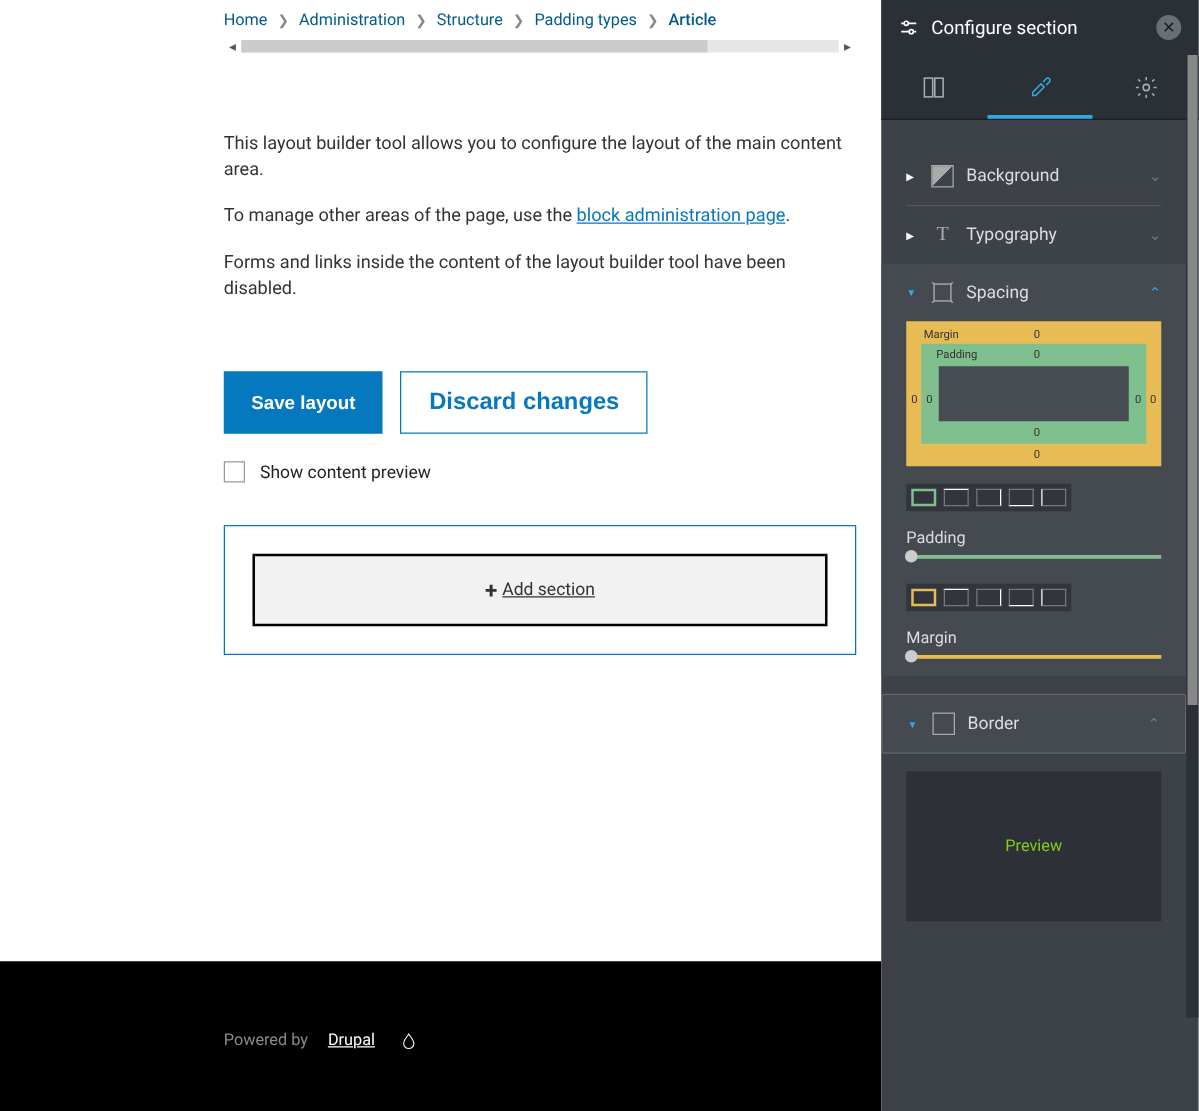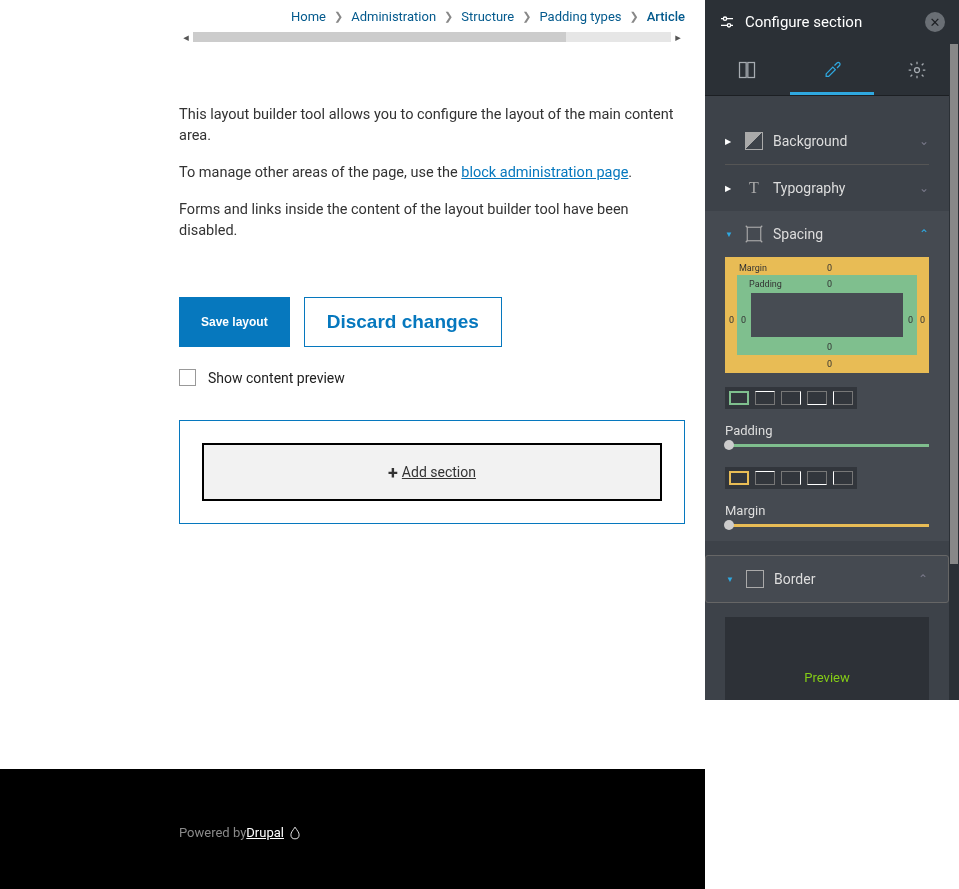--- a/index.html
+++ b/index.html
@@ -7,57 +7,57 @@
 
 .menu-toggle { position: absolute; top: 0; left: 0; width: 60px; height: 78px; background: #0695d6; display: flex; align-items: center; justify-content: center; cursor: pointer; }
 .menu-toggle .burger { width: 24px; height: 17px; display: flex; flex-direction: column; justify-content: space-between; }
 .menu-toggle .burger span { display: block; height: 3px; background: #fff; border-radius: 1px; }
 
 .home-icon-rail { position: absolute; top: 78px; left: 26px; color: #aaa; font-size: 12px; }
 
 .main { position: absolute; left: 0; top: 0; width: 705px; height: 769px; background: #fff; overflow: hidden; }
 .content-wrap { margin-left: 179px; margin-right: 20px; }
 
-.breadcrumb { padding-top: 9px; font-size: 13px; display: flex; align-items: center; gap: 8px; flex-wrap: wrap; justify-content: flex-end; }
+.breadcrumb { padding-top: 9px; font-size: 13px; display: flex; align-items: center; gap: 8px; flex-wrap: wrap; }
 .breadcrumb a { color: #045a8d; text-decoration: none; }
 .breadcrumb .sep { color: #888; font-size: 11px; }
 .breadcrumb .current { color: #045a8d; font-weight: 500; }
 
 .hscroll { margin-top: 6px; height: 14px; display: flex; align-items: center; }
 .hscroll .arrow { width: 14px; height: 14px; color: #555; font-size: 11px; display: flex; align-items: center; justify-content: center; }
 .hscroll .track { flex: 1; height: 10px; background: #e6e6e6; position: relative; }
 .hscroll .thumb { position: absolute; left: 0; top: 0; height: 100%; width: 78%; background: #ccc; }
 
 h1 { font-family: Georgia, "Times New Roman", serif; font-weight: 700; font-size: 43px; line-height: 1.25; margin-top: 28px; color: #111; }
 h1 .italic { font-style: italic; }
 .star { font-size: 16px; color: #999; margin-left: 4px; vertical-align: 4px; }
 
 .desc { margin-top: 60px; font-size: 14.5px; line-height: 1.45; color: #333; }
 .desc p { margin-bottom: 16px; }
 .desc a { color: #0678be; text-decoration: underline; }
 
 .actions { margin-top: 56px; display: flex; gap: 14px; }
-.btn-primary { background: #0678be; color: #fff; border: none; padding: 13px 22px; font-size: 12px; font-weight: 600; cursor: pointer; }
+.btn-primary { background: #0678be; color: #fff; border: none; padding: 13px 22px; font-size: 15px; font-weight: 600; cursor: pointer; }
 .btn-secondary { background: #fff; color: #0678be; border: 1px solid #0678be; padding: 13px 22px; font-size: 19px; font-weight: 600; cursor: pointer; }
 
 .preview-row { margin-top: 22px; display: flex; align-items: center; gap: 12px; }
 .checkbox { width: 17px; height: 17px; border: 1px solid #999; background: #fff; cursor: pointer; }
 
 .layout-section { margin-top: 34px; border: 1.5px solid #0678be; padding: 22px; }
 .add-section { border: 2.5px solid #000; background: #f2f2f2; height: 58px; display: flex; align-items: center; justify-content: center; gap: 4px; cursor: pointer; color: #333; font-size: 14px; }
 .add-section .plus { font-size: 18px; font-weight: 700; }
 .add-section .label { text-decoration: underline; }
 
 .footer { position: absolute; left: 0; top: 769px; width: 705px; height: 120px; background: #000; color: #8a8a8a; font-size: 13px; }
-.footer-inner { margin-left: 179px; padding-top: 56px; display: flex; align-items: center; gap: 0; }
+.footer-inner { margin-left: 179px; padding-top: 56px; display: flex; align-items: center; gap: 16px; }
 .footer a { color: #fff; text-decoration: underline; }
 .drupal-drop { display: inline-flex; width: 14px; height: 14px; align-items: center; justify-content: center; margin-left: 4px; }
 
 
-.panel { position: absolute; right: 0; top: 0; width: 254px; height: 700px; background: #3d4249; color: #e0e0e0; overflow: hidden; }
+.panel { position: absolute; right: 0; top: 0; width: 254px; height: 889px; background: #3d4249; color: #e0e0e0; overflow: hidden; }
 .panel-header { height: 44px; background: #2b3036; display: flex; align-items: center; padding: 0 14px; gap: 10px; }
 .panel-header .ttl { font-size: 15px; color: #fff; flex: 1; }
 .close-btn { width: 20px; height: 20px; border-radius: 50%; background: #6a6f75; color: #1c1f23; display: flex; align-items: center; justify-content: center; font-size: 13px; cursor: pointer; }
 
 .panel-tabs { height: 52px; background: #2b3036; display: flex; border-bottom: 1px solid #1c1f23; }
 .panel-tab { flex: 1; display: flex; align-items: center; justify-content: center; cursor: pointer; color: #a7acb2; }
 .panel-tab.active { border-bottom: 3px solid #2fa8e0; color: #2fa8e0; }
 
 .panel-scroll { position: absolute; top: 96px; left: 0; right: 10px; bottom: 0; overflow: hidden; padding: 10px 20px 0 20px; }
 .vscroll { position: absolute; right: 0; top: 44px; width: 10px; height: 770px; background: #2b3036; }

